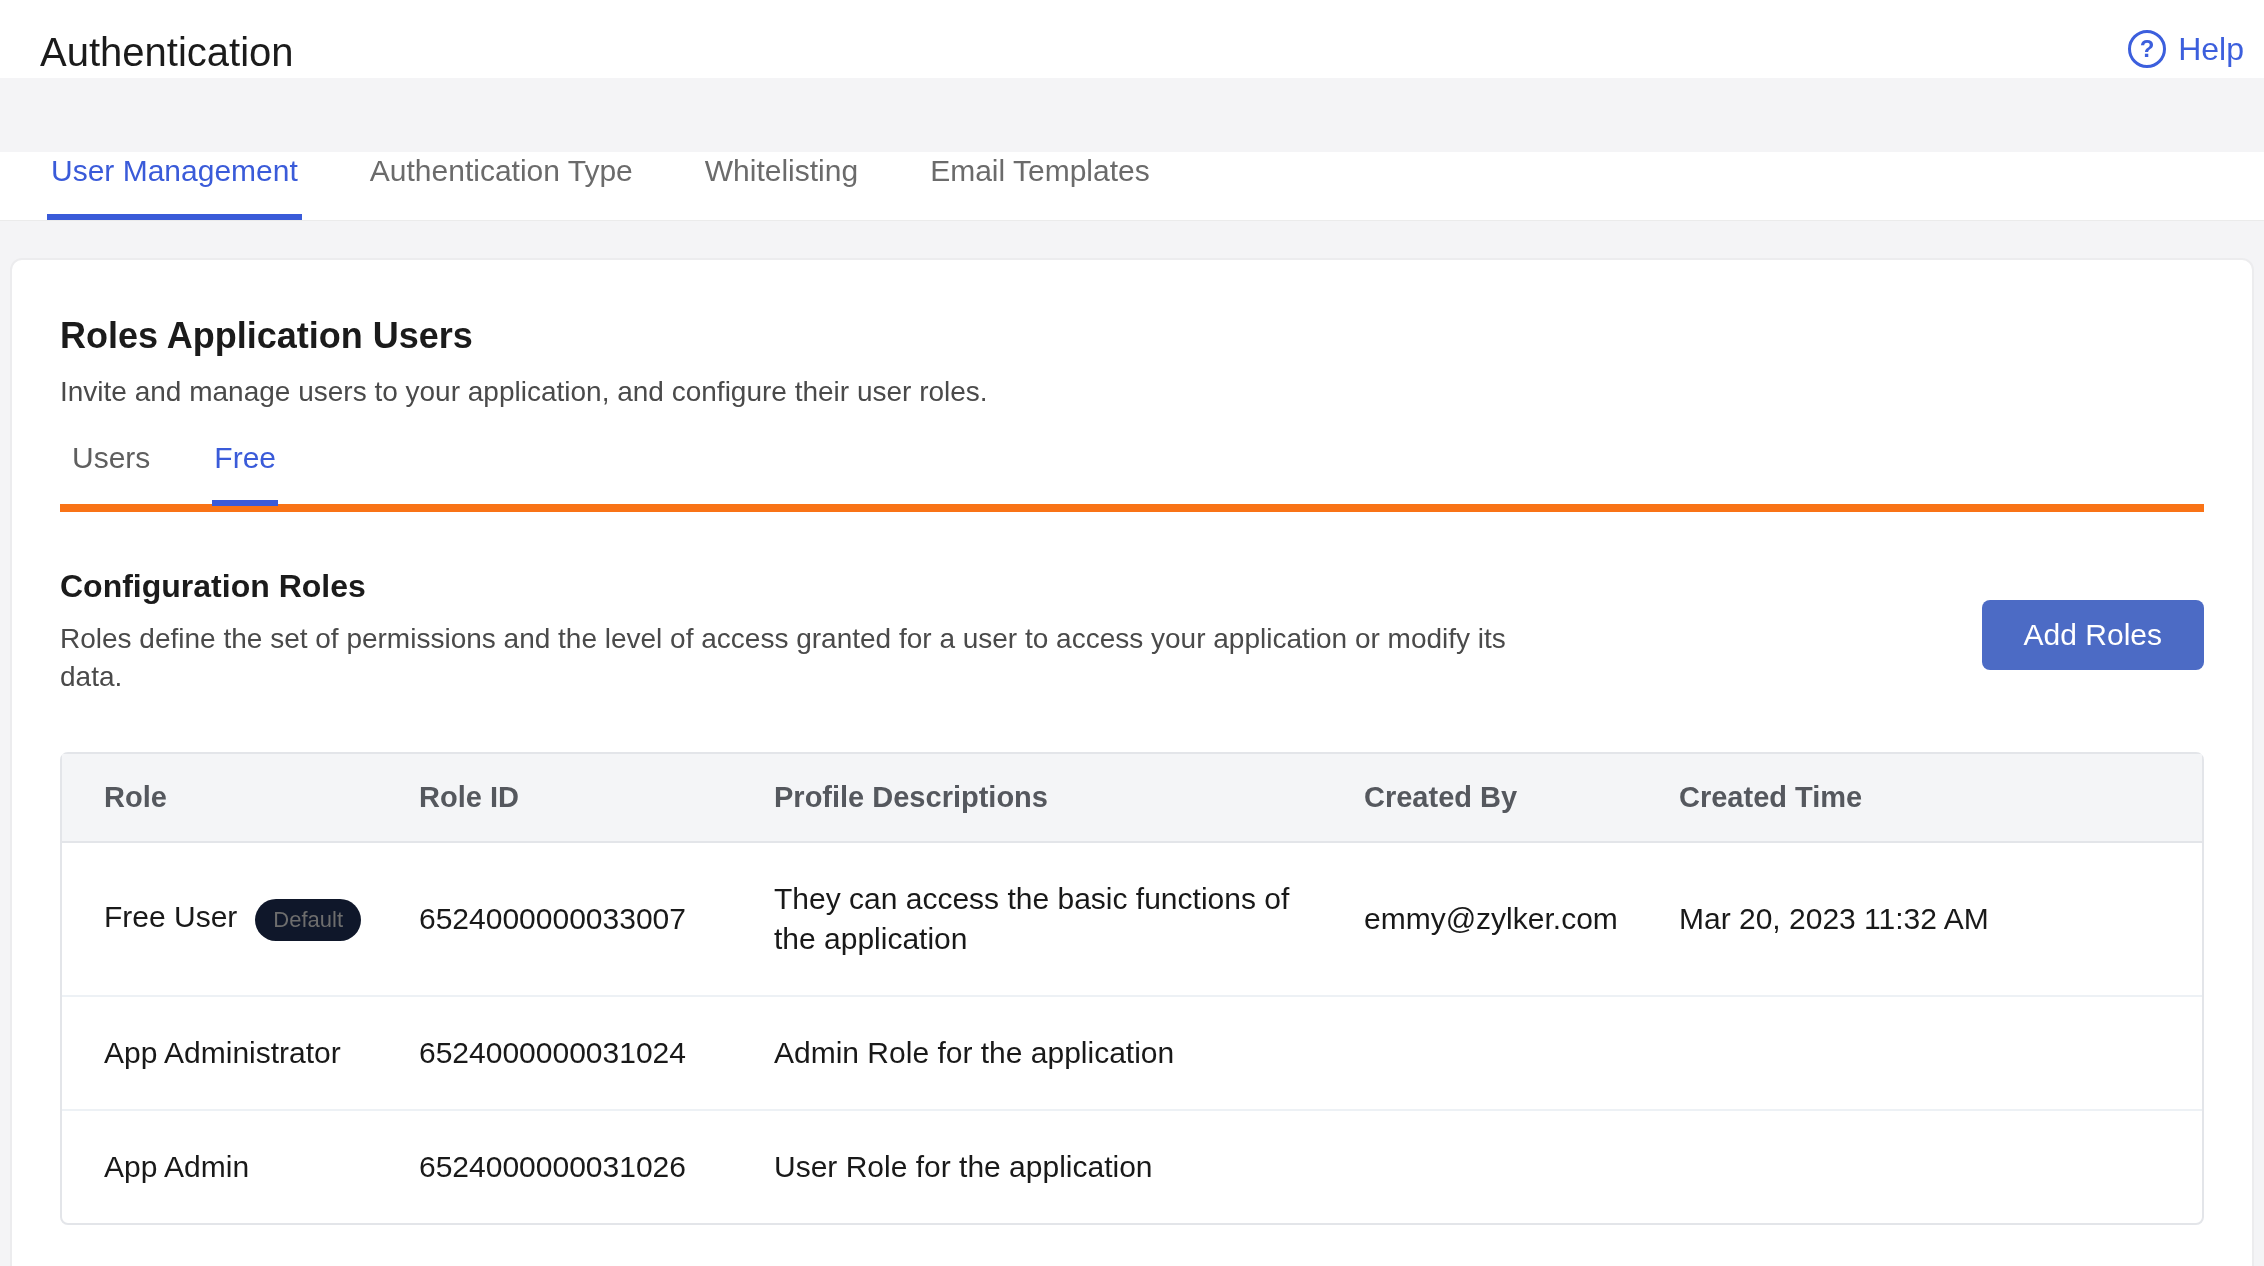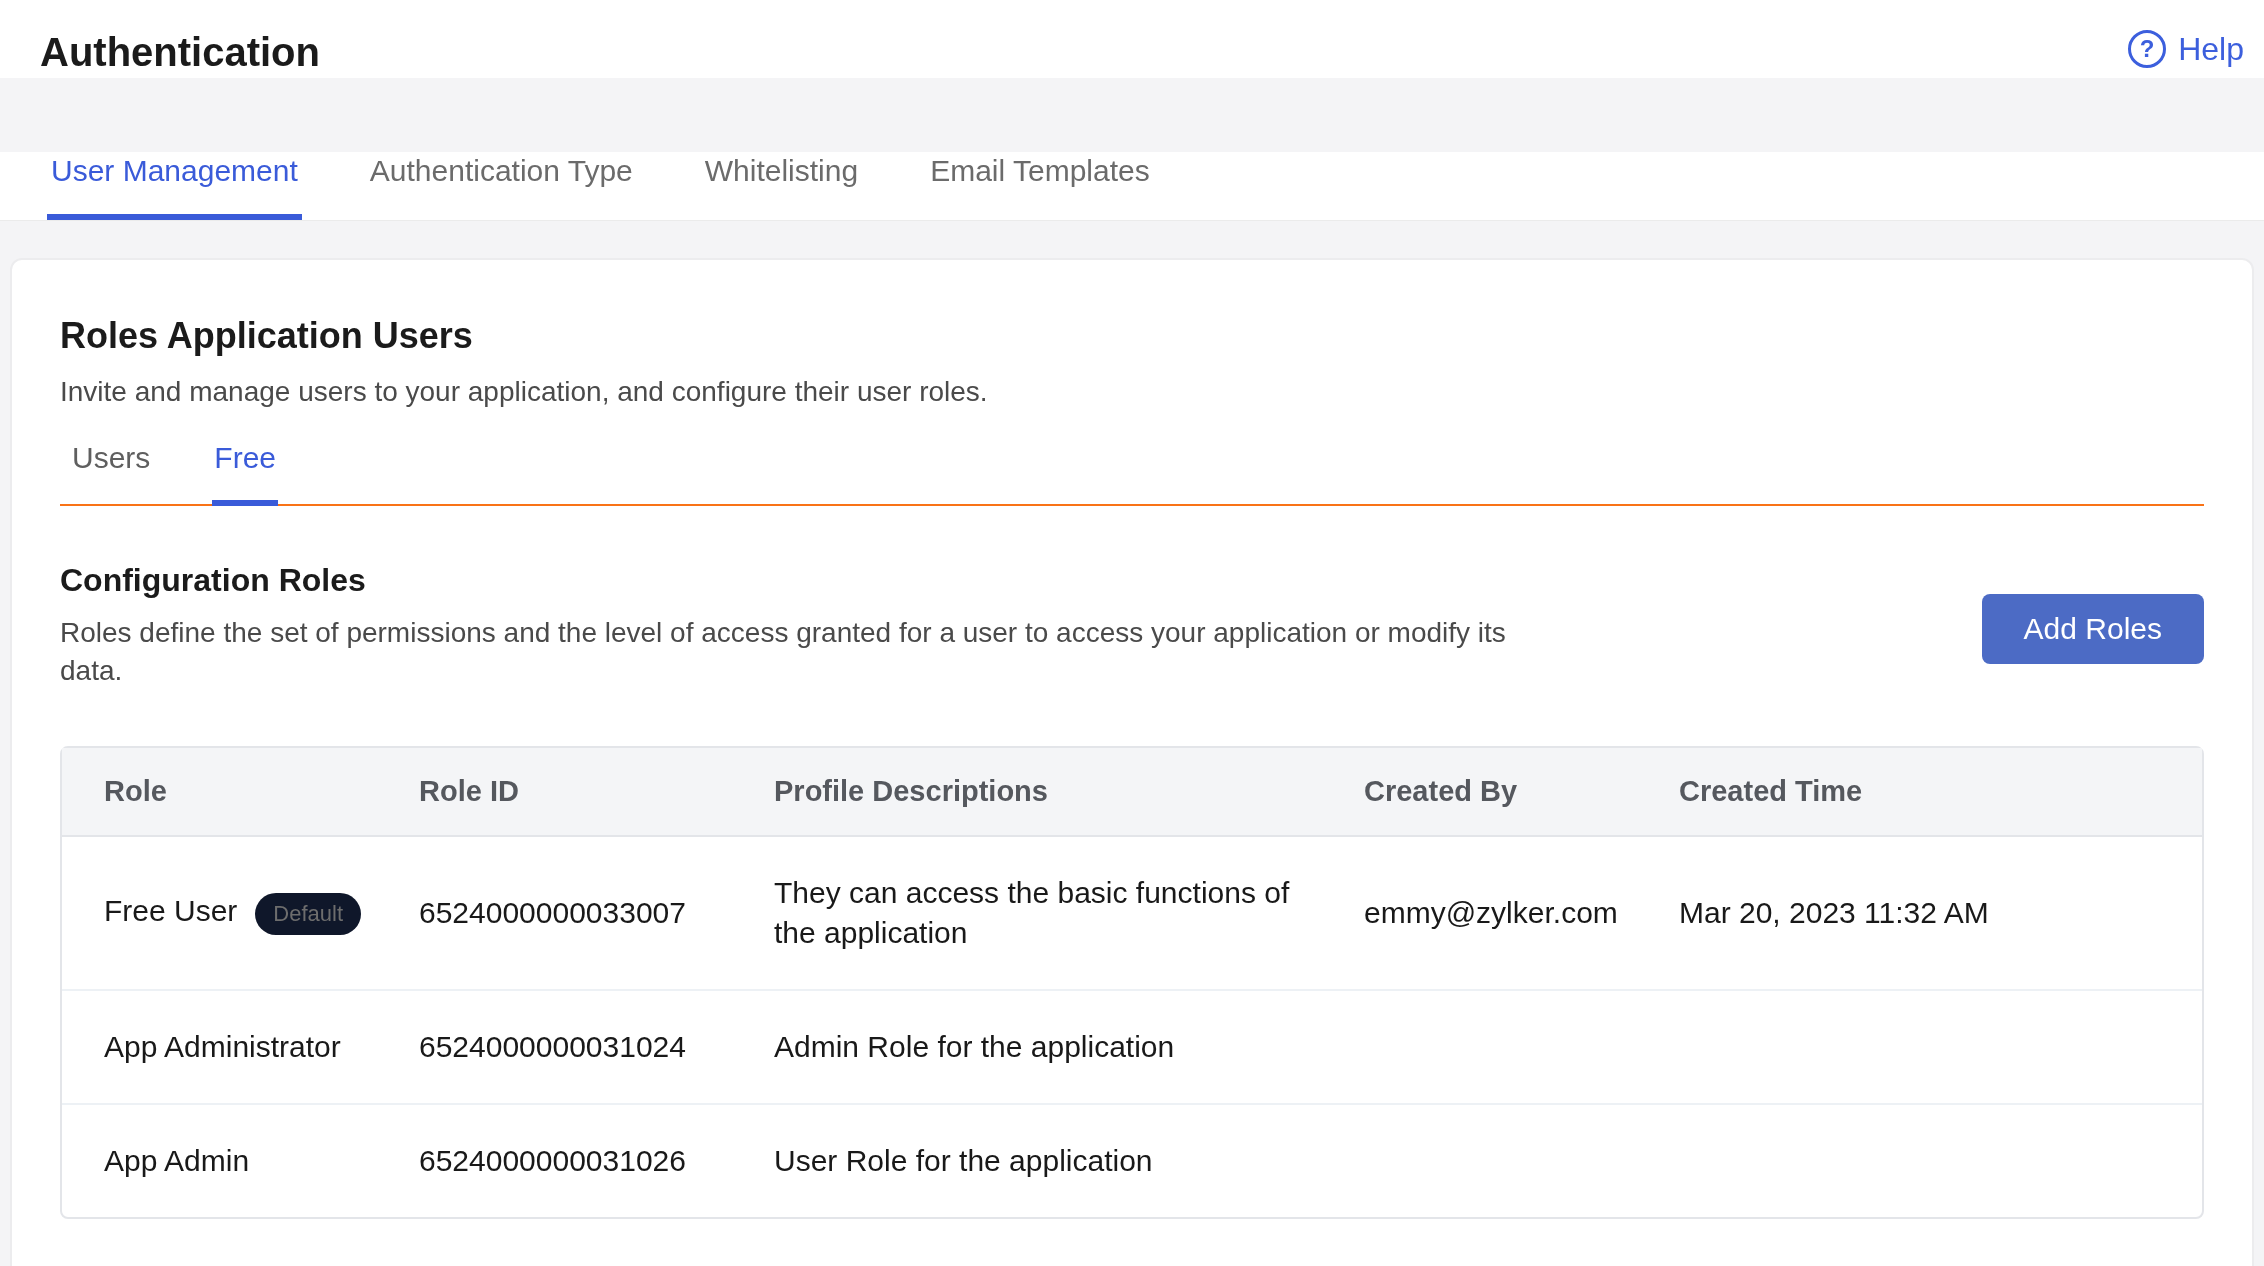--- a/index.html
+++ b/index.html
@@ -9,21 +9,21 @@
     background:#f4f4f6;
     font-family:"Liberation Sans", sans-serif;
     color:#1c1c1c;
   }
   
   .topbar {
     background:#ffffff;
     padding:26px 14px 0 40px;
     display:flex; justify-content:space-between; align-items:flex-start;
   }
-  .page-title { font-size:40px; font-weight:700; color:#1b1b1b; line-height:52px; margin:0; }
+  .page-title { font-size:40px; font-weight:400; color:#1b1b1b; line-height:52px; margin:0; }
   .help-link {
     display:inline-flex; align-items:center; gap:12px;
     color:#3c5fdd; font-size:32px; text-decoration:none; cursor:pointer;
     padding:4px 6px;
   }
   .help-icon {
     width:38px; height:38px; border:3px solid #3c5fdd; border-radius:50%;
     display:inline-flex; align-items:center; justify-content:center;
     font-size:24px; font-weight:700; color:#3c5fdd;
   }
@@ -48,21 +48,21 @@
     border:2px solid #ececee;
     border-radius:12px;
     padding:54px 48px 0 48px;
     height:1060px;
   }
   .card h2 { font-size:36px; font-weight:700; margin:0 0 16px 0; color:#1b1b1b; line-height:44px; }
   .card-sub { font-size:28px; color:#4a4a4a; margin:0; line-height:36px; }
   
   .subtabs {
     margin-top:28px;
-    border-bottom:2px solid #f97316;
+    border-bottom:8px solid #f97316;
     display:flex; gap:60px;
     padding-left:10px;
   }
   .subtab {
     font-size:30px; color:#5f5f5f; line-height:40px;
     padding:0 2px 22px 2px; cursor:pointer;
     border-bottom:6px solid transparent;
     margin-bottom:-2px;
   }
   .subtab.active { color:#3a5bd9; border-bottom-color:#3a5bd9; }

